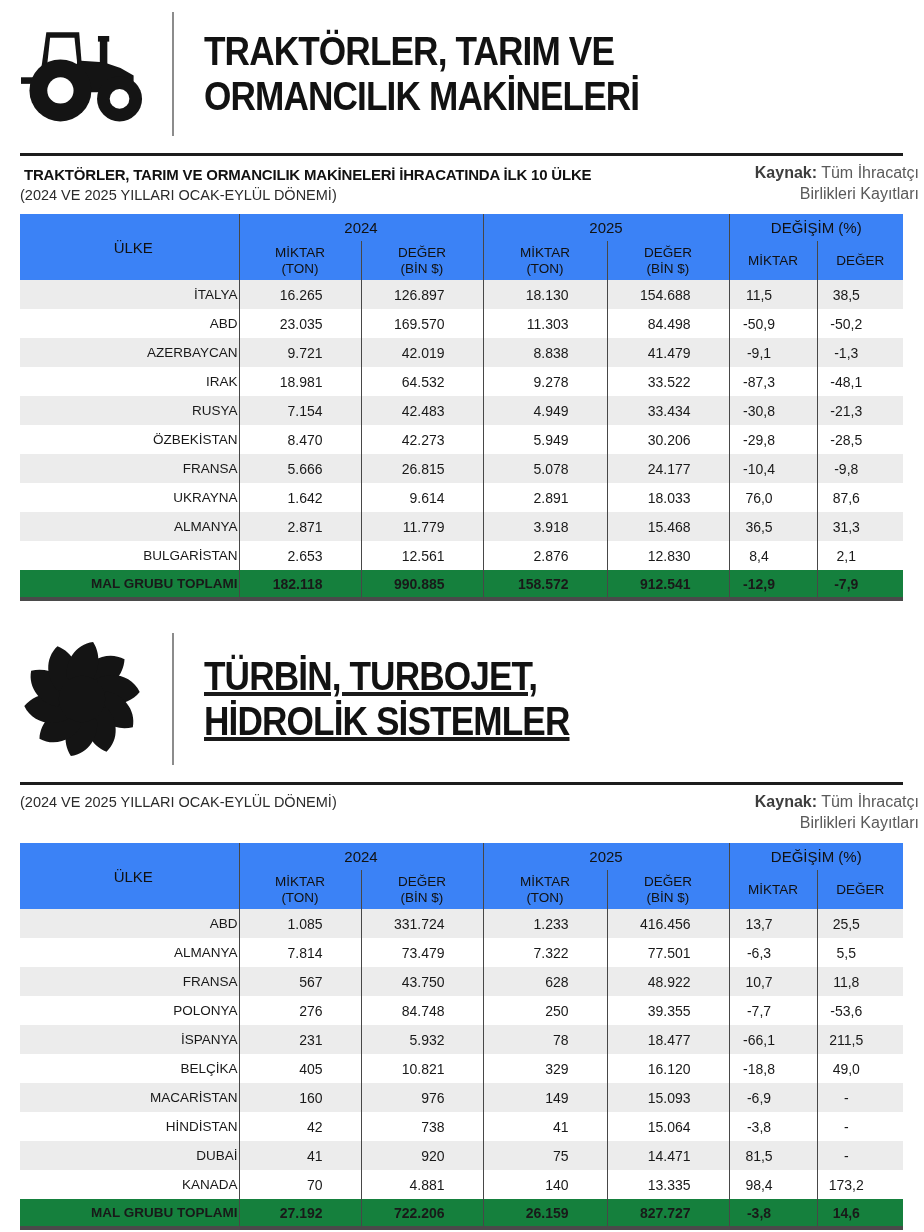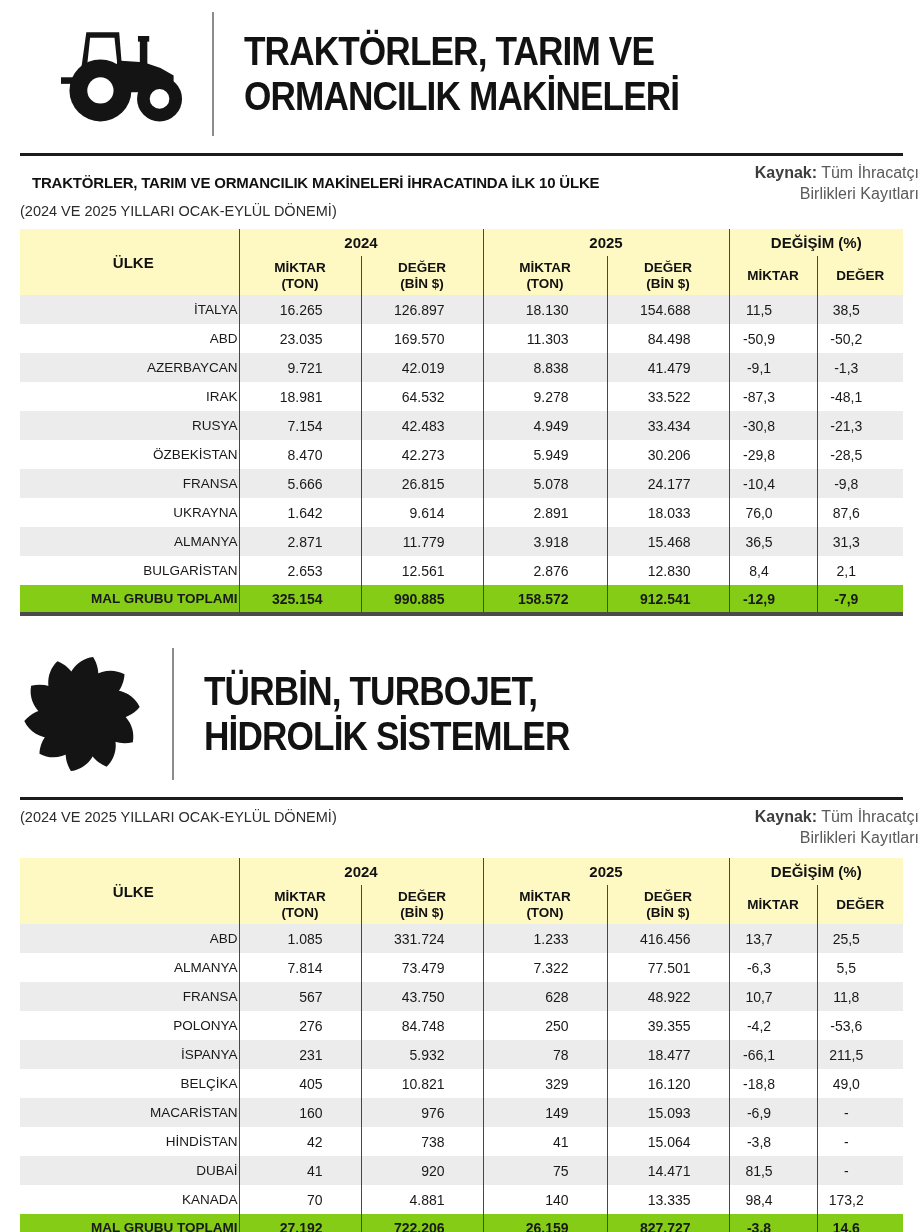--- a/index.html
+++ b/index.html
@@ -5,57 +5,57 @@
   * { box-sizing: border-box; }
   html, body { margin: 0; padding: 0; background: #fff; }
   body {
     width: 924px; height: 1232px;
     font-family: "Liberation Sans", "DejaVu Sans", sans-serif;
     color: #1a1a1a; overflow: hidden;
   }
 
   
   .section-header { display: flex; align-items: center; height: 132px; padding-left: 18px; }
-  .section-header.first { margin-top: 8px; margin-left: 40px; }
-  .section-header.second { margin-top: 28px; height: 140px; }
+  .section-header.first { margin-top: 8px; }
+  .section-header.second { margin-top: 28px; height: 140px; text-decoration: underline; }
   .icon-box { width: 128px; display: flex; justify-content: center; align-items: center; }
   .v-divider { width: 2px; align-self: stretch; background: #8c8c8c; margin: 4px 30px 4px 26px; }
   .section-title {
     margin: 0; font-size: 40px; font-weight: 700; line-height: 1.13;
     letter-spacing: -1px; color: #121212;
     transform: scaleX(0.88); transform-origin: 0 50%; white-space: nowrap;
   }
 
   
   .table-block { margin: 13px 0 0 20px; width: 883px; border-top: 3px solid #1c1c1c; }
   .title-row { display: flex; justify-content: space-between; align-items: flex-start; padding: 6px 0 10px 0; }
-  .tbl-title { margin: 12px; font-size: 15px; font-weight: 700; letter-spacing: -0.2px; color: #111; }
+  .tbl-title { margin: 4px; font-size: 15px; font-weight: 700; letter-spacing: -0.2px; color: #111; }
   .tbl-subtitle { margin: 3px 0 0 0; font-size: 14.5px; font-weight: 400; color: #2b2b2b; }
   .source { width: 172px; margin-right: -16px; text-align: right; font-size: 16px; line-height: 1.32; color: #5a5a5a; }
   .source b { color: #3d3d3d; font-weight: 700; }
 
   table { border-collapse: collapse; table-layout: fixed; width: 883px; border-bottom: 4px solid #4a4a4a; }
   col.c0 { width: 219px; } col.c1 { width: 122px; } col.c2 { width: 122px; }
   col.c3 { width: 124px; } col.c4 { width: 122px; } col.c5 { width: 88px; } col.c6 { width: 86px; }
 
-  thead th { font-weight: 700; color: #111; background: #fef9c3; }
+  thead th { font-weight: 400; color: #111; background: #3b82f6; }
   tr.year-row th { height: 27px; font-size: 15px; vertical-align: middle; text-align: center; }
   th.col-country { text-align: left; padding-left: 9px; font-size: 15px; vertical-align: middle; border-right: 1.5px solid #474747; }
   tr.year-row th.grp { border-left: 1.5px solid #474747; }
   tr.sub-row th { height: 39px; font-size: 13.5px; line-height: 1.18; vertical-align: middle; text-align: center; }
   tr.sub-row th.bl { border-left: 1.5px solid #474747; }
   .shl { display: block; }
 
   tbody td, tfoot td { height: 29px; font-size: 14px; vertical-align: middle; color: #191919; }
   tbody td + td, tfoot td + td { border-left: 1.5px solid #474747; }
   tbody tr:nth-child(odd) { background: #ececec; }
   .c-country { text-align: right; padding-left: 9px; font-size: 13.5px; }
   .c-num { text-align: right; padding-right: 38px; }
   .c-chg { text-align: center; padding-right: 29px; }
-  tfoot tr { background: #84cc16; }
+  tfoot tr { background: #15803d; }
   tfoot td { font-weight: 700; }
 
   svg .ink { fill: #141414; }
 </style>
 </head>
 <body>
 
 <div class="section-header first">
   <div class="icon-box">
     <svg width="122" height="100" viewBox="0 0 130 105" aria-hidden="true">
@@ -224,21 +224,21 @@
     <td class="c-num">12.561</td>
     <td class="c-num">2.876</td>
     <td class="c-num">12.830</td>
     <td class="c-chg">8,4</td>
     <td class="c-chg">2,1</td>
   </tr>
 </tbody>
     <tfoot>
       <tr>
         <td class="c-country">MAL GRUBU TOPLAMI</td>
-        <td class="c-num">325.154</td>
+        <td class="c-num">182.118</td>
         <td class="c-num">990.885</td>
         <td class="c-num">158.572</td>
         <td class="c-num">912.541</td>
         <td class="c-chg">-12,9</td>
         <td class="c-chg">-7,9</td>
       </tr>
     </tfoot>
   </table>
 </div>
 
@@ -347,21 +347,21 @@
     <td class="c-chg">10,7</td>
     <td class="c-chg">11,8</td>
   </tr>
 
   <tr class="data-row">
     <td class="c-country">POLONYA</td>
     <td class="c-num">276</td>
     <td class="c-num">84.748</td>
     <td class="c-num">250</td>
     <td class="c-num">39.355</td>
-    <td class="c-chg">-4,2</td>
+    <td class="c-chg">-7,7</td>
     <td class="c-chg">-53,6</td>
   </tr>
 
   <tr class="data-row">
     <td class="c-country">İSPANYA</td>
     <td class="c-num">231</td>
     <td class="c-num">5.932</td>
     <td class="c-num">78</td>
     <td class="c-num">18.477</td>
     <td class="c-chg">-66,1</td>

